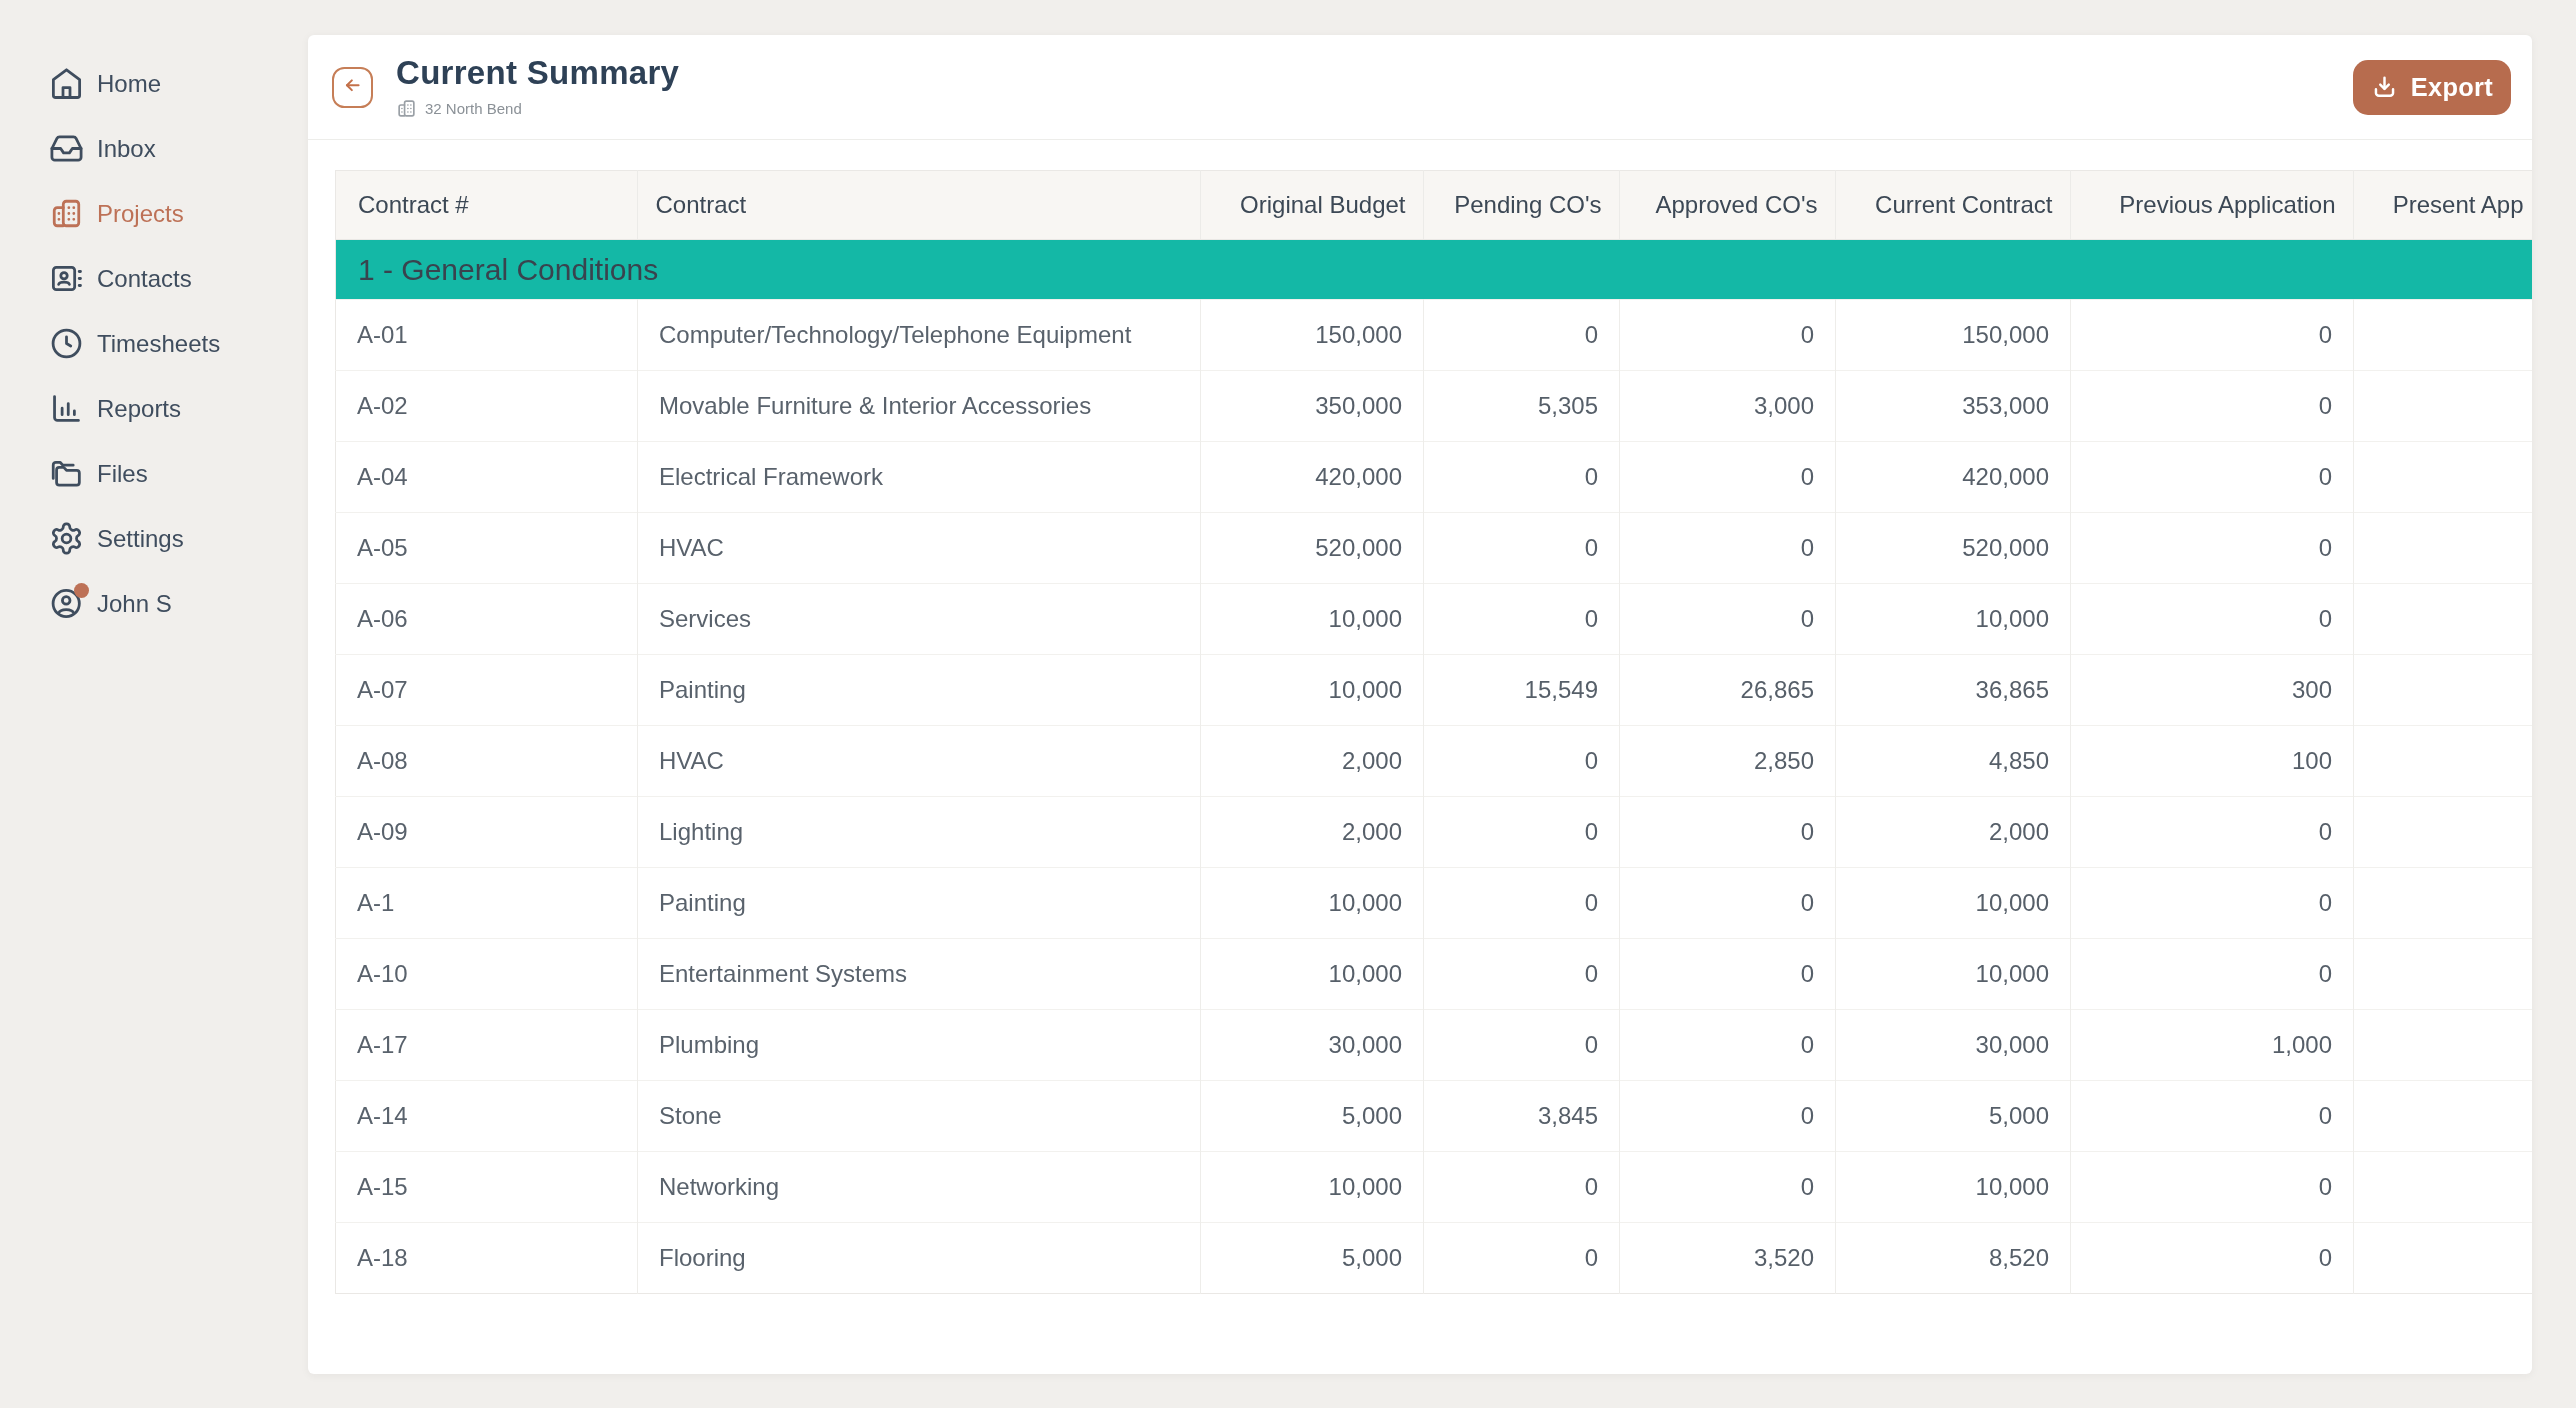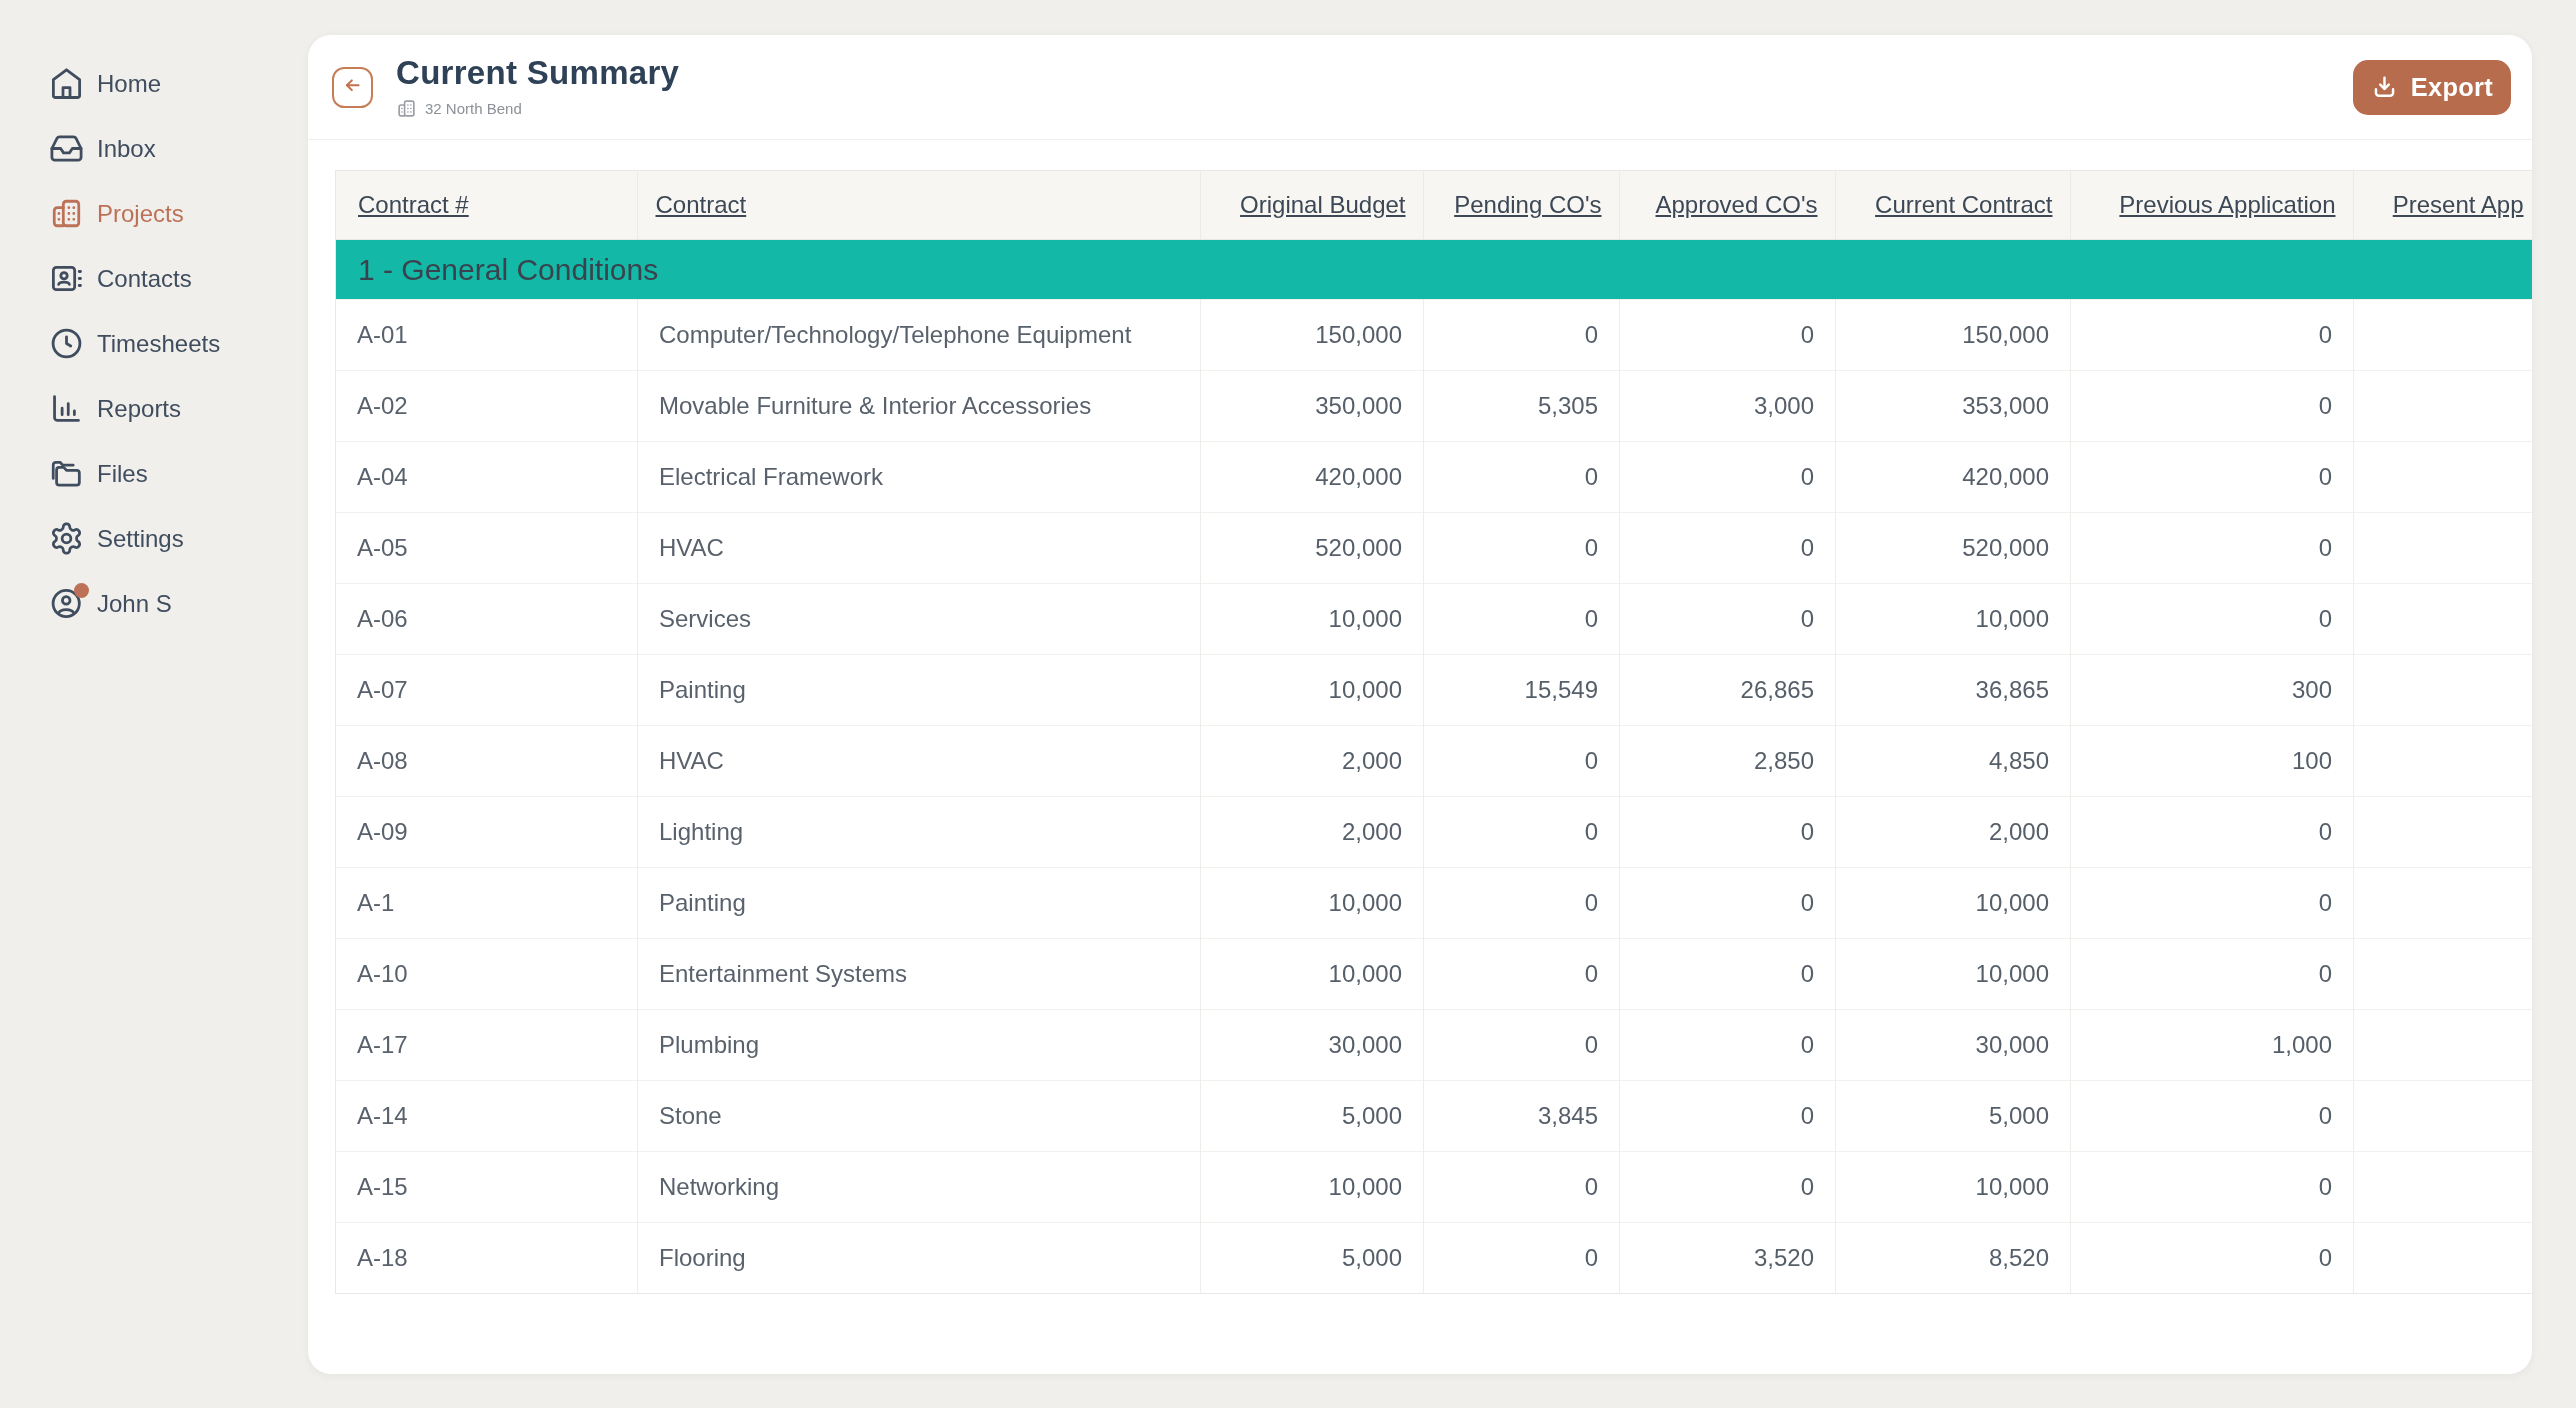--- a/index.html
+++ b/index.html
@@ -21,21 +21,21 @@
   .side-item .icon{position:relative;width:35px;height:35px;flex:none}
   .side-item .icon svg{width:35px;height:35px;display:block}
   .badge-dot{
     position:absolute;top:-3.5px;right:-5.3px;width:15px;height:15px;border-radius:50%;
     background:var(--accent,#bd7156);
   }
 
   
   .card{
     flex:1;height:1339px;margin:35px 44px 35px 0;
-    background:#fff;border-radius:23px;overflow:hidden;
+    background:#fff;border-radius:6px;overflow:hidden;
     box-shadow:0 1.8px 8.8px rgba(40,40,40,.05);
     display:flex;flex-direction:column;
   }
   .card-header{
     height:104px;flex:none;display:flex;align-items:center;
     padding:0 21px 0 24px;border-bottom:0.9px solid #ededea;
   }
   .back-btn{
     width:41px;height:41px;flex:none;margin-right:23px;
     background:#fff;border:2.2px solid #c67e57;border-radius:12.3px;
@@ -59,21 +59,20 @@
   table{
     border-collapse:collapse;table-layout:fixed;width:2205px;
     border:0.9px solid #eae8e5;
   }
   th,td{box-sizing:border-box;white-space:nowrap;overflow:hidden}
   thead th{
     height:69px;background:#f8f6f3;
     font-size:24px;font-weight:500;color:#3c4855;
     padding:0 17.5px;border-right:0.9px solid #ecebe8;border-bottom:0.9px solid #eae8e5;
     text-align:left;
-    text-decoration:underline;
   }
   thead th.num{text-align:right}
   tr.section-row td{
     height:60px;background:#14b8a6;color:#39434e;font-size:30px;
     padding:0 22px;border:none;
   }
   tbody tr.data-row td{
     height:71px;font-size:24px;color:#59626c;
     padding:0 21px;border-right:0.9px solid #eeedea;border-top:0.9px solid #f2f1ee;
     background:#fff;

